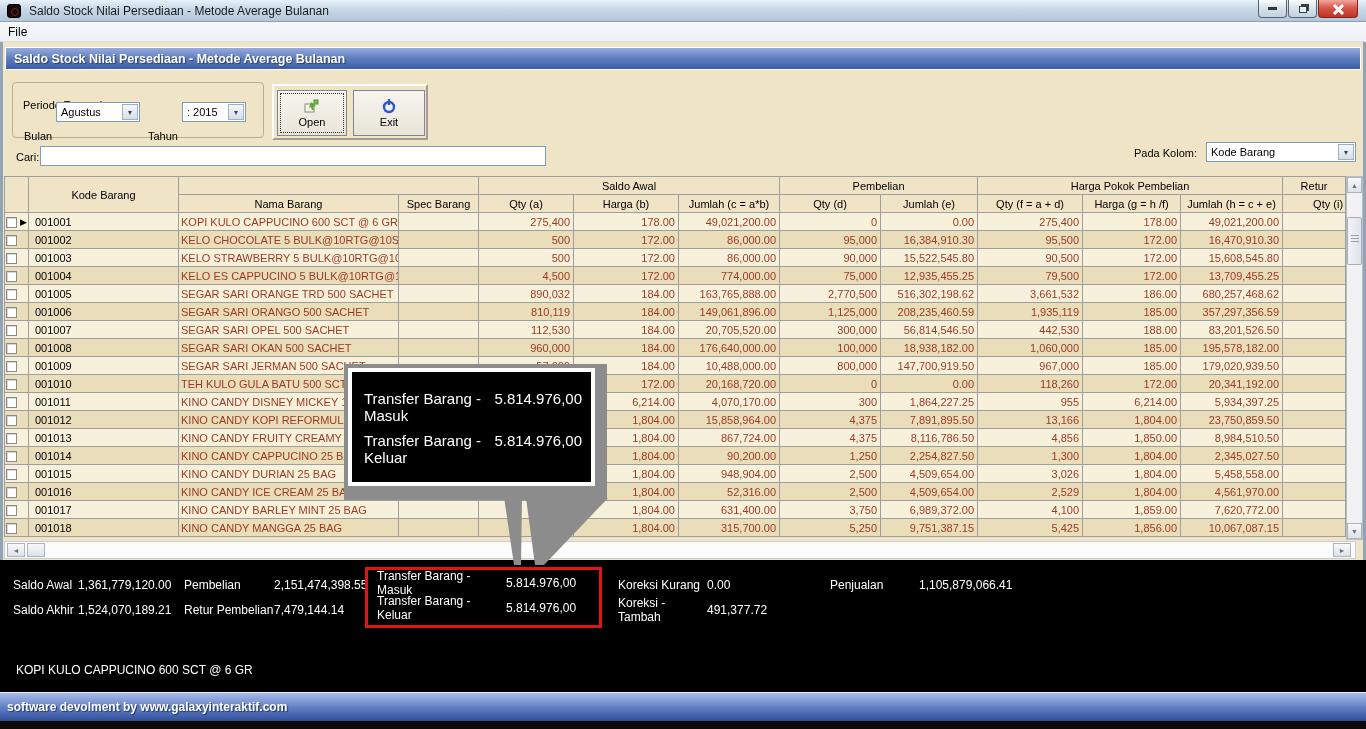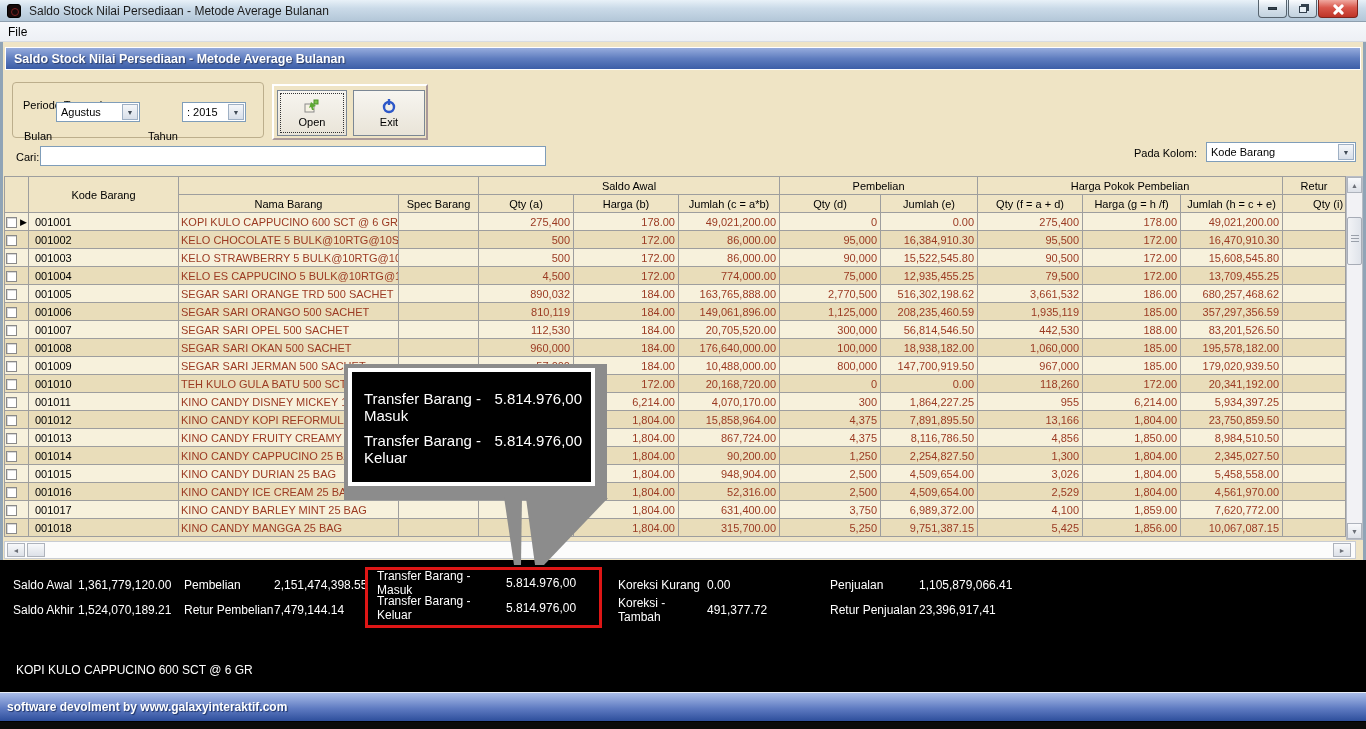--- a/index.html
+++ b/index.html
@@ -582,24 +582,20 @@
       <div class="srow">
         <span class="slabel">Koreksi - Tambah</span>
         <span>491,377.72</span>
       </div>
     </div>
   <div id="sg4" class="sgroup">
       <div class="srow">
         <span class="slabel">Penjualan</span>
         <span>1,105,879,066.41</span>
       </div>
-      <div class="srow">
-        <span class="slabel">Retur Penjualan</span>
-        <span>23,396,917,41</span>
-      </div>
     </div>
   <span id="selected-item">KOPI KULO CAPPUCINO 600 SCT @ 6 GR</span>
 </div>
 
 <div id="tip-frame" class="abs"></div>
 <div id="tip-box" class="abs">
   <div id="tipline1" class="tipline">
     <span>Transfer Barang - Masuk</span>
     <span>5.814.976,00</span>
   </div>

